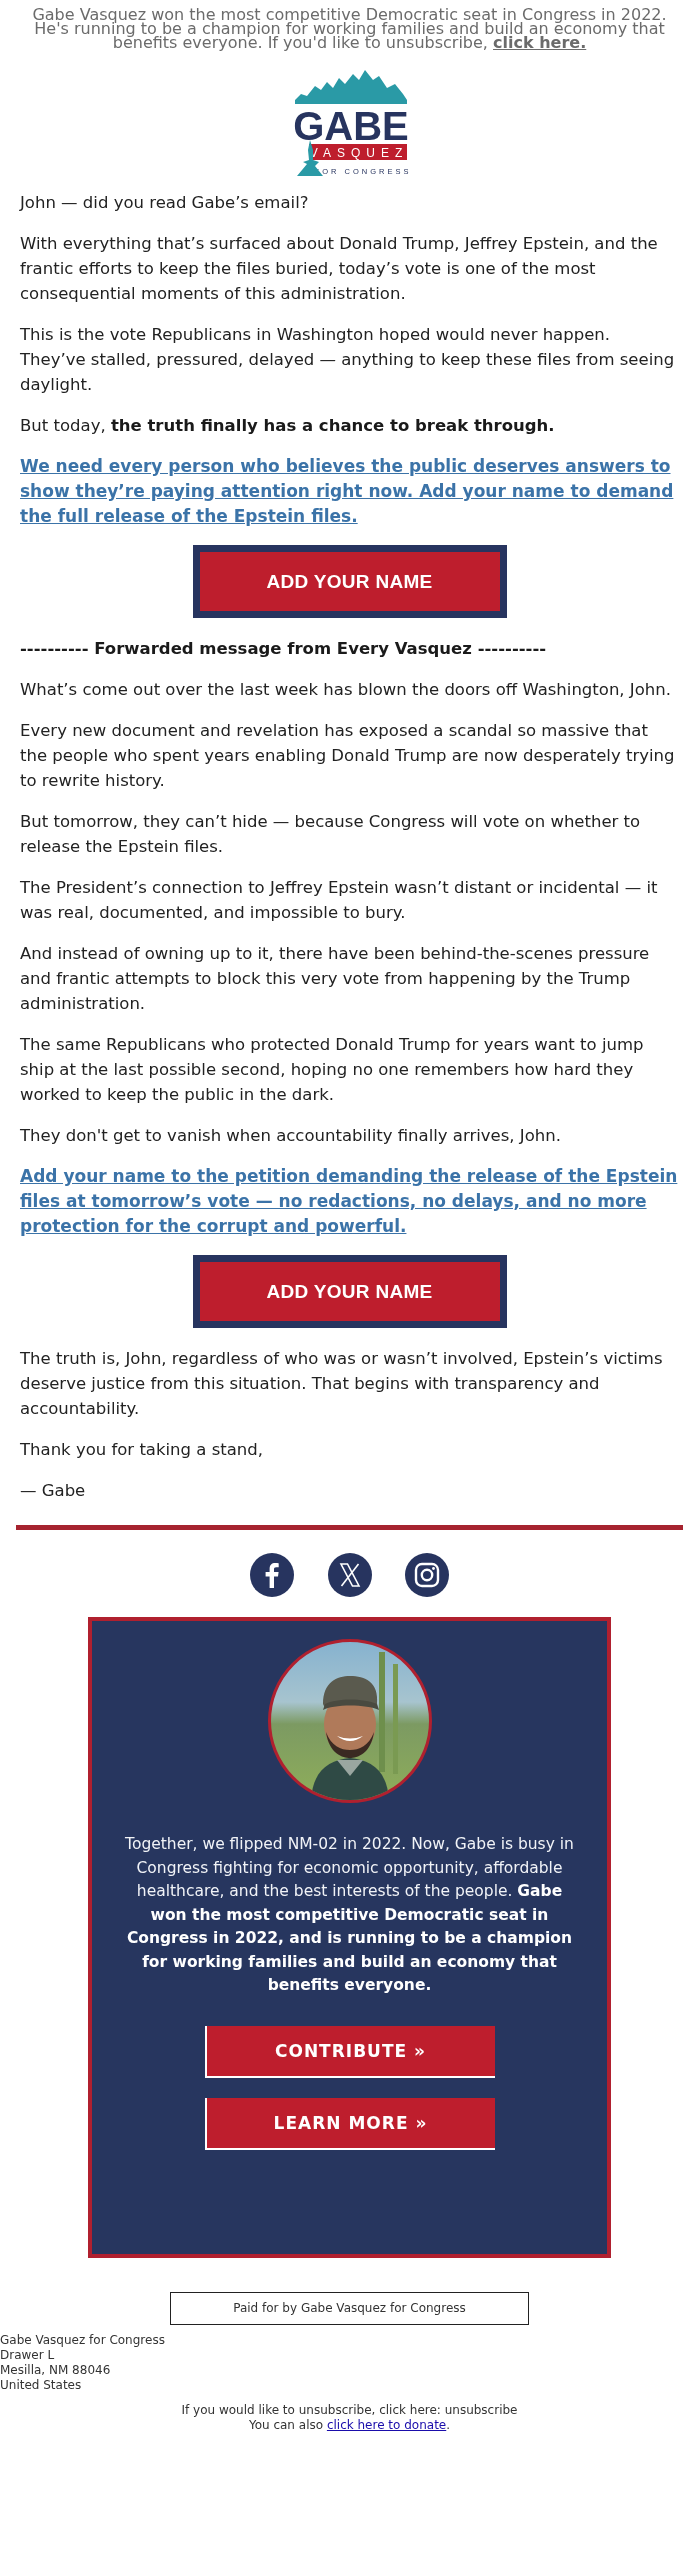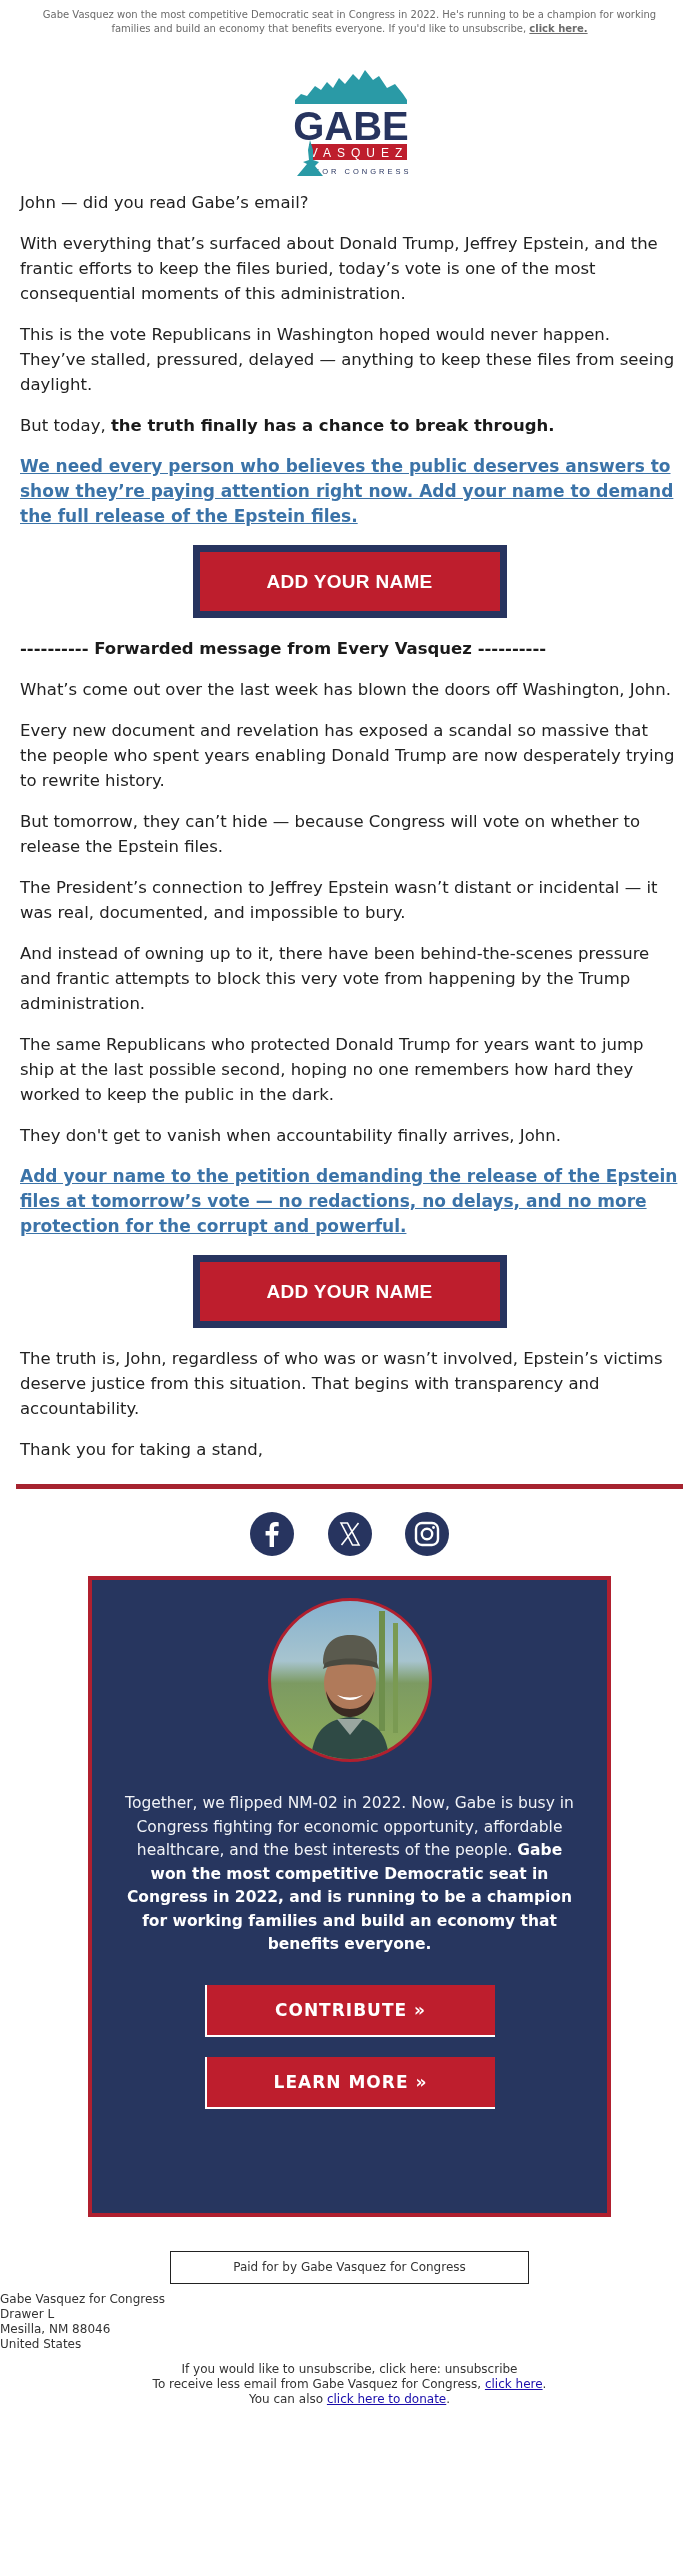--- a/index.html
+++ b/index.html
@@ -5,21 +5,21 @@
   * { box-sizing: border-box; margin: 0; padding: 0; }
   html, body { background: #ffffff; }
   body {
     width: 699px;
     font-family: "DejaVu Sans", sans-serif;
     color: #222222;
   }
   .preheader {
     padding: 8px 30px 0 30px;
     text-align: center;
-    font-size: 10px;
+    font-size: 16px;
     line-height: 14px;
     color: #6b6b6b;
     height: 40px;
   }
   .preheader a { color: #6b6b6b; font-weight: bold; text-decoration: underline; }
   .logo-wrap { height: 150px; position: relative; }
   .logo { position: absolute; left: 287px; top: 30px; width: 124px; height: 108px; }
 
   .content { padding: 0 20px; font-size: 16.5px; line-height: 25px; }
   .content p { margin: 0 0 16px 0; }
@@ -176,20 +176,21 @@
   <p>
     <a href="#" class="cta-link">Add your name to the petition demanding the release of the Epstein files at tomorrow’s vote — no redactions, no delays, and no more protection for the corrupt and powerful.</a>
   </p>
   <div class="btn-wrap">
     <span class="btn-outer">
       <a href="#" class="btn-inner">ADD YOUR NAME</a>
     </span>
   </div>
   <p>The truth is, John, regardless of who was or wasn’t involved, Epstein’s victims deserve justice from this situation. That begins with transparency and accountability.</p>
   <p>Thank you for taking a stand,</p>
+  <p style="margin-bottom:0">— Gabe</p>
 </div>
 
 <div class="rule"></div>
 
 <div class="social">
   <a href="#">
     <svg width="44" height="44" viewBox="0 0 44 44">
       <path d="M24 35 V23.5 H28 L28.6 19 H24 V16.3 C24 15 24.4 14.2 26.2 14.2 H28.7 V10.2 C28.2 10.1 26.8 10 25.2 10 C21.8 10 19.6 12 19.6 15.8 V19 H15.6 V23.5 H19.6 V35 Z" fill="#ffffff"></path>
     </svg>
   </a>
@@ -234,19 +235,16 @@
 <div class="address">
   <div>Gabe Vasquez for Congress</div>
   <div>Drawer L</div>
   <div>Mesilla, NM 88046</div>
   <div>United States</div>
 </div>
 
 <div class="unsub">
   <div>If you would like to unsubscribe, click here: unsubscribe</div>
   <div>
-    <span>To receive less email from Gabe Vasquez for Congress, </span><a href="#">click here</a>.
-  </div>
-  <div>
     <span>You can also </span><a href="#">click here to donate</a>.
   </div>
 </div>
 
 
 </body></html>

